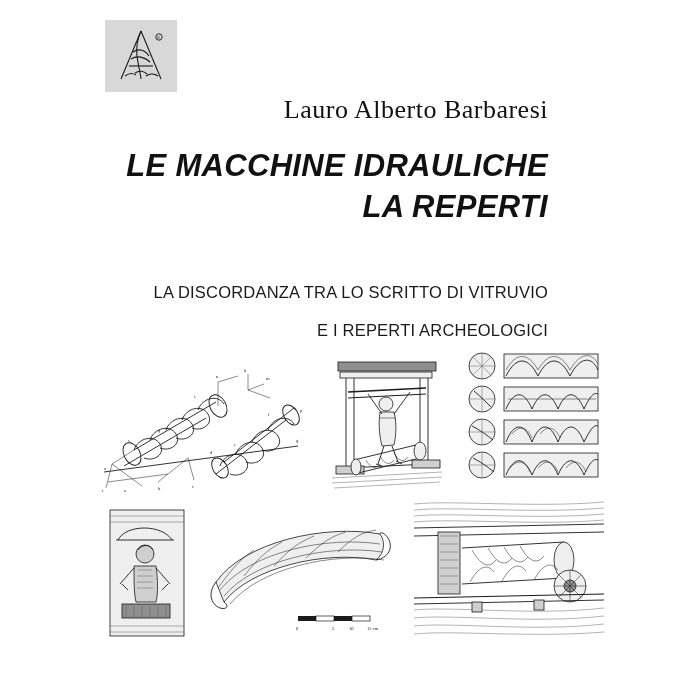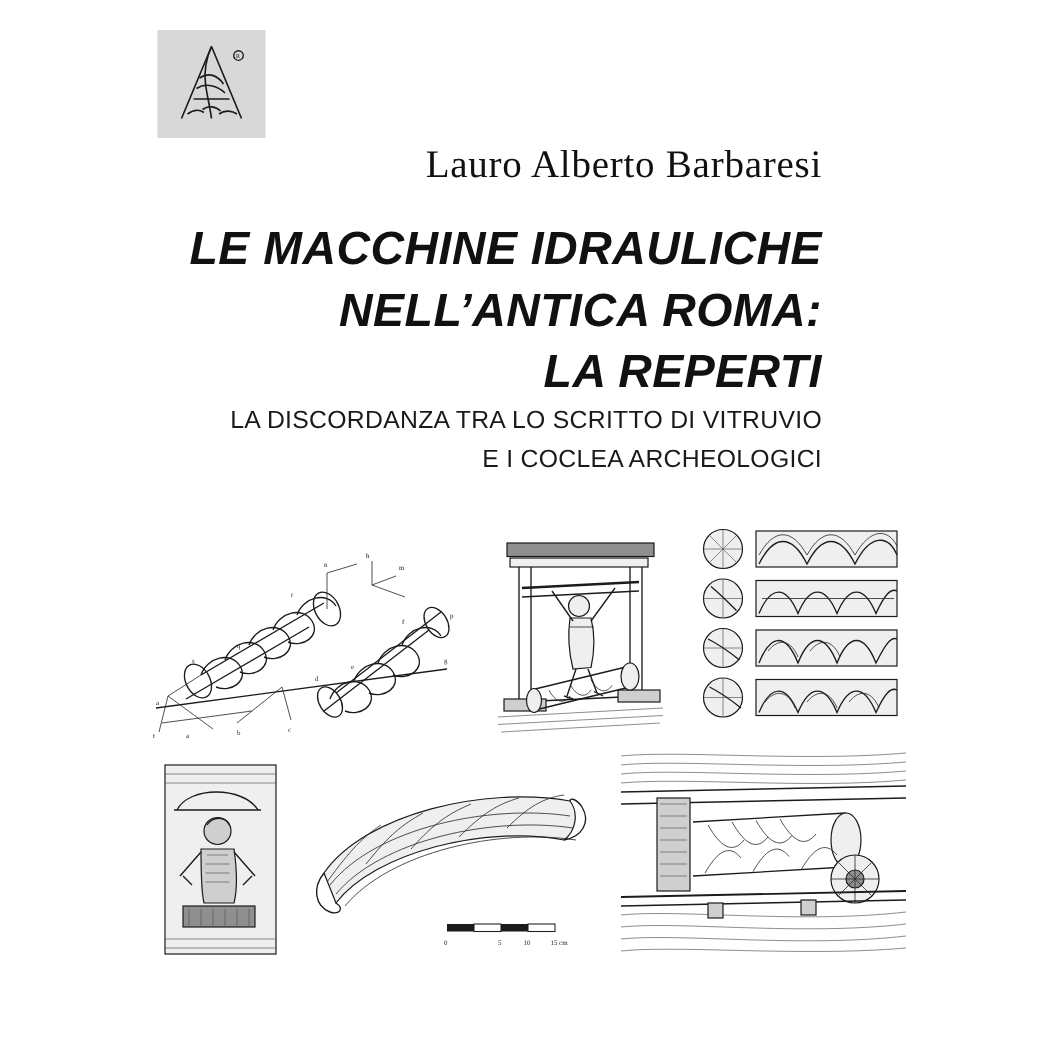--- a/index.html
+++ b/index.html
@@ -72,21 +72,21 @@
     left: 0;
     right: 152px;
     top: 268px;
     text-align: right;
     font-family: "Liberation Sans", sans-serif;
     font-size: 16.5px;
     line-height: 1.55;
     letter-spacing: 0.2px;
     color: #1a1a1a;
   }
-  .subtitle .line { display: block; white-space: nowrap; }
+  .subtitle .line { display: block; white-space: nowrap; margin-top: 12px; }
 
   
   .plates {
     position: absolute;
     left: 96px;
     top: 348px;
     width: 508px;
     height: 292px;
   }
   .plate { position: absolute; }
@@ -127,27 +127,26 @@
       </g>
       <circle cx="46" cy="11" r="3.2" fill="none" stroke="#1b1b1b" stroke-width="0.9"></circle>
       <text x="44.3" y="12.6" font-family="Liberation Serif, serif" font-size="4" fill="#1b1b1b">R</text>
     </svg>
   </div>
 
   <div class="author">Lauro Alberto Barbaresi</div>
 
   <div class="title">
     <span class="line">LE MACCHINE IDRAULICHE</span>
-    <span class="line">NELL’ANTICA ROMA:</span>
     <span class="line">LA REPERTI</span>
   </div>
 
   <div class="subtitle">
     <span class="line">LA DISCORDANZA TRA LO SCRITTO DI VITRUVIO</span>
-    <span class="line">E I COCLEA ARCHEOLOGICI</span>
+    <span class="line">E I REPERTI ARCHEOLOGICI</span>
   </div>
 
   <div class="plates">
 
     <div class="plate p-topleft">
       <svg width="216" height="140" viewBox="0 0 216 140">
         <g class="ink-thin">
 
           <path d="M6 118 L200 92" class="ink"></path>
           <path d="M10 128 L70 120"></path>

